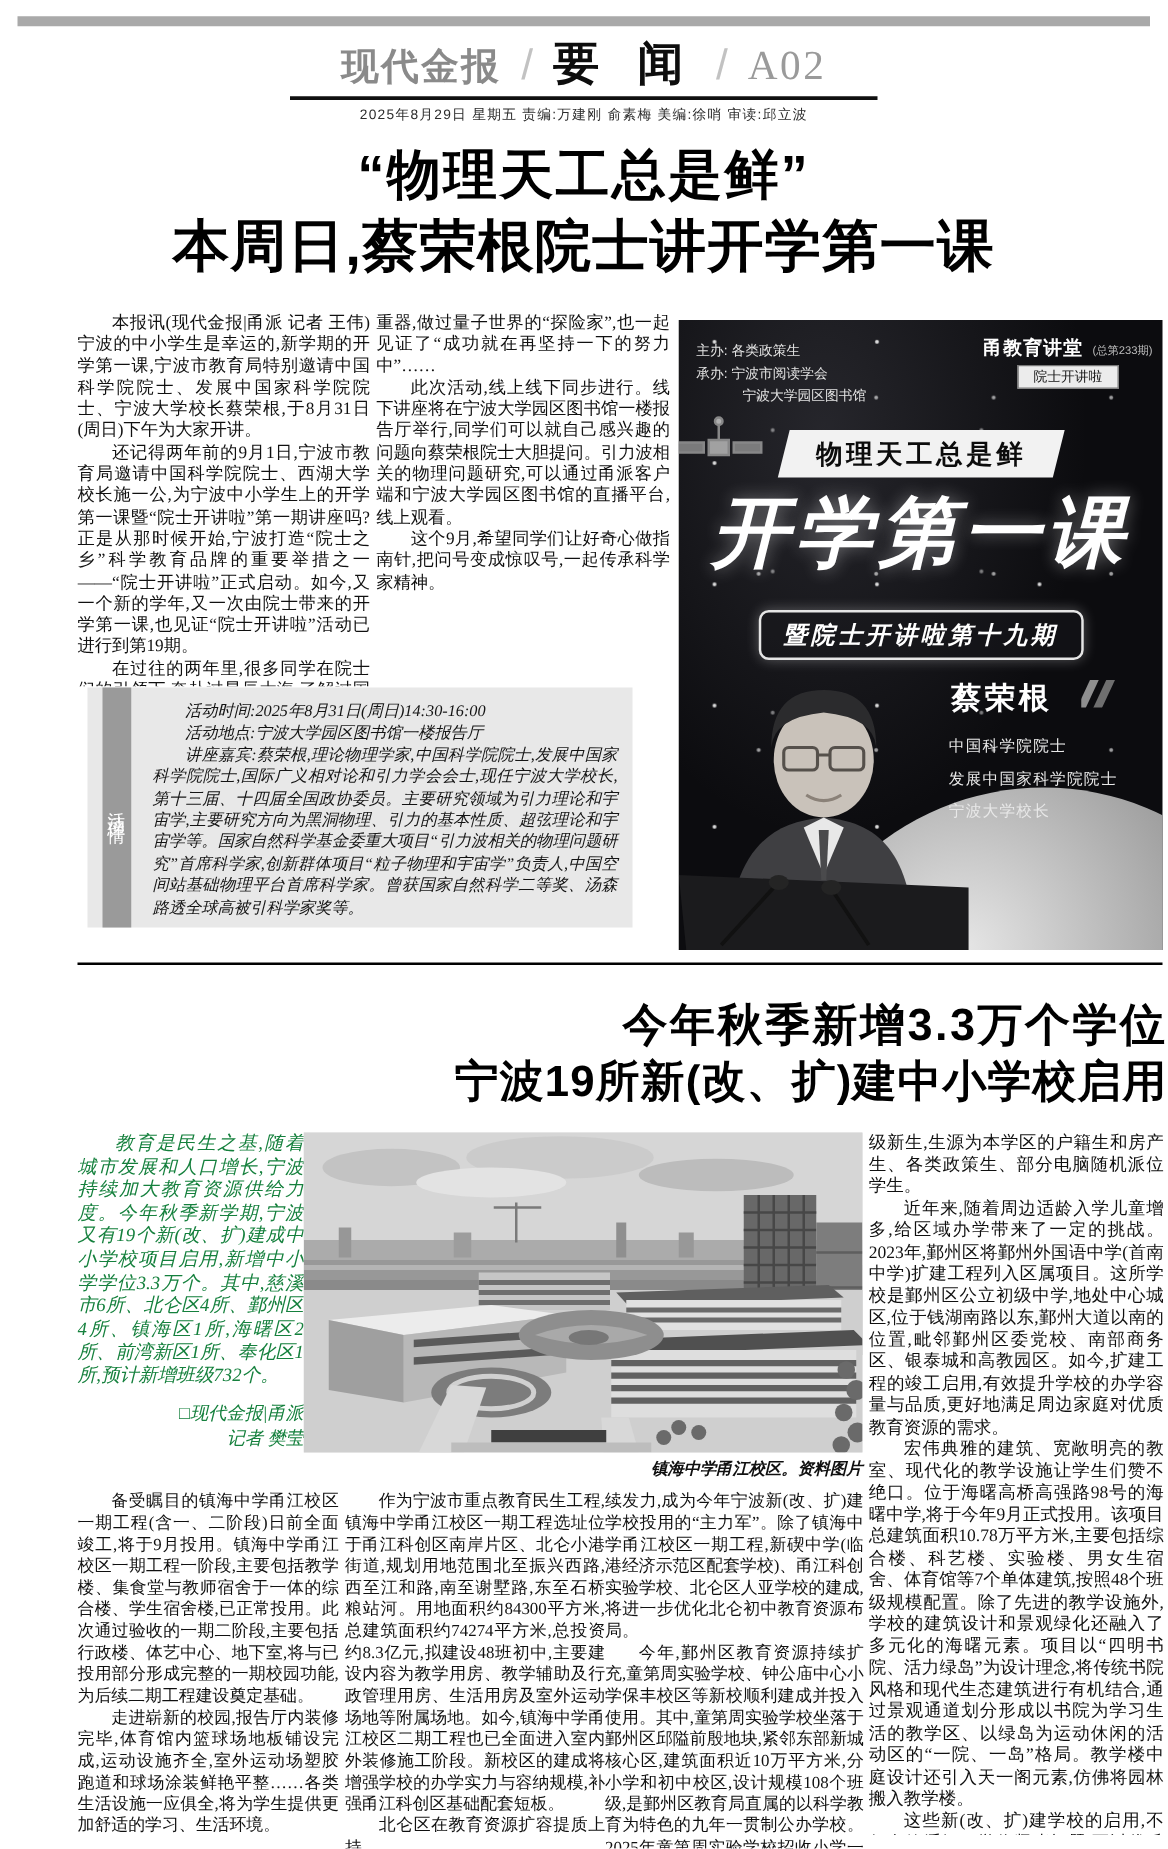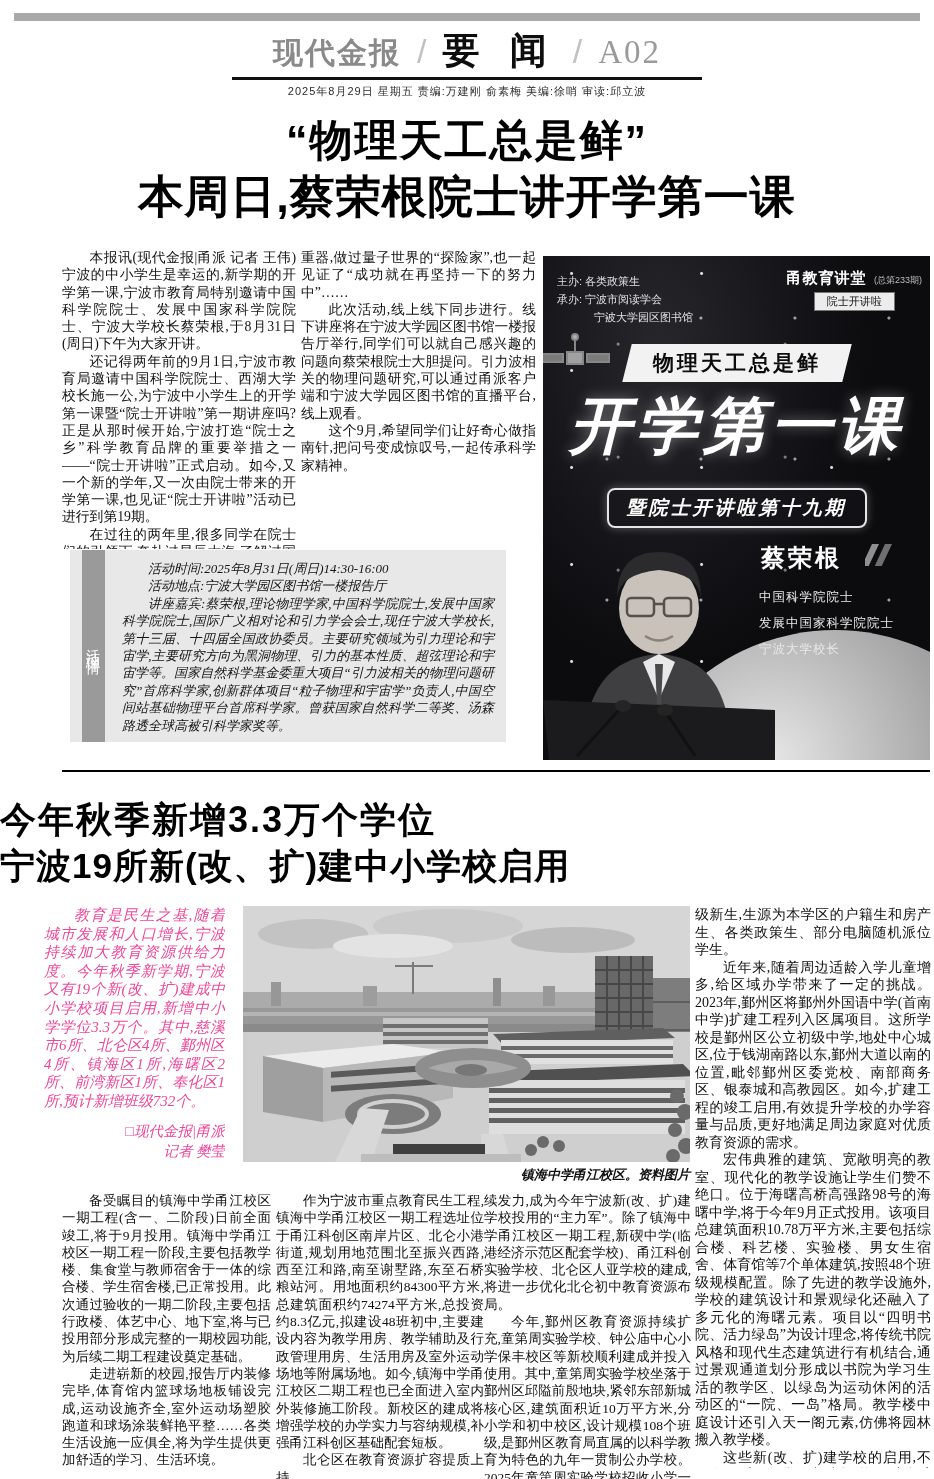--- a/index.html
+++ b/index.html
@@ -16,21 +16,21 @@
   .page-no{font-family:"Liberation Serif",serif;font-size:33px;color:#9a9a9a;letter-spacing:2px;}
   .masthead-rule{position:absolute;left:232px;top:77px;width:470px;height:3px;background:#101010;}
   .dateline{position:absolute;left:0;top:84px;width:934px;text-align:center;
             font-family:"Liberation Sans",sans-serif;font-size:11px;color:#2b2b2b;letter-spacing:1px;}
 
   
   .a1-hl{position:absolute;left:0;top:112px;width:934px;text-align:center;
          font-family:"Liberation Sans",sans-serif;font-weight:900;color:#000;}
   .a1-hl .l1{font-size:43px;line-height:56px;letter-spacing:2px;}
   .a1-hl .l2{font-size:45px;line-height:58px;letter-spacing:1px;}
-  .a2-hl{position:absolute;left:0;top:797px;width:934px;text-align:left;
+  .a2-hl{position:absolute;left:0;top:797px;width:934px;text-align:right;
          font-family:"Liberation Sans",sans-serif;font-weight:900;color:#000;}
   .a2-hl .l1{font-size:36px;line-height:46px;letter-spacing:2px;}
   .a2-hl .l2{font-size:35px;line-height:46px;letter-spacing:1px;}
 
   
   .a1col{position:absolute;top:249px;height:300px;overflow:hidden;
          font-size:13.8px;line-height:17.3px;text-align:justify;color:#101010;}
   .a1col p{margin:0;text-indent:2em;}
   .a1col p.cont{text-indent:0;}
   #a1c1{left:62px;width:234px;}
@@ -85,22 +85,22 @@
   .pname-slash{position:absolute;left:322px;top:288px;width:34px;height:22px;overflow:hidden;}
   .pname-slash i{position:absolute;top:0;width:7px;height:30px;background:#8f8f8f;transform:skewX(-25deg);}
   .pname-slash i:nth-child(2){left:13px;background:#6f6f6f;}
   .ptitles{position:absolute;left:216px;top:328px;font-family:"Liberation Sans",sans-serif;
         font-size:12.5px;color:#e8e8e8;line-height:26px;letter-spacing:1px;}
 
   
   .divider2{position:absolute;left:62px;top:770px;width:868px;height:2px;background:#000;}
 
   
-  .a2intro{position:absolute;left:44px;top:906px;width:181px;height:282px;overflow:hidden;
-        font-style:italic;font-size:15px;line-height:18.6px;text-align:justify;color:#ec4899;}
+  .a2intro{position:absolute;left:62px;top:906px;width:181px;height:282px;overflow:hidden;
+        font-style:italic;font-size:15px;line-height:18.6px;text-align:justify;color:#15803d;}
   .a2intro p{margin:0;text-indent:2em;}
   .a2byline{margin-top:10px;text-align:right;font-style:italic;font-size:14.5px;line-height:20px;}
   .a2photo{position:absolute;left:243px;top:906px;width:447px;height:256px;background:#cfcfcf;overflow:hidden;}
   .a2caption{position:absolute;left:243px;top:1166px;width:447px;text-align:right;
         font-style:italic;font-weight:700;font-size:13px;color:#101010;}
   .a2col{position:absolute;overflow:hidden;font-size:13.5px;line-height:17.3px;text-align:justify;color:#101010;}
   .a2col p{margin:0;text-indent:2em;}
   .a2col p.cont{text-indent:0;}
   #a2c4{left:695px;top:906px;width:236px;height:562px;font-size:14px;line-height:17.5px;}
   #a2c1{left:62px;top:1192px;width:209px;height:287px;}

